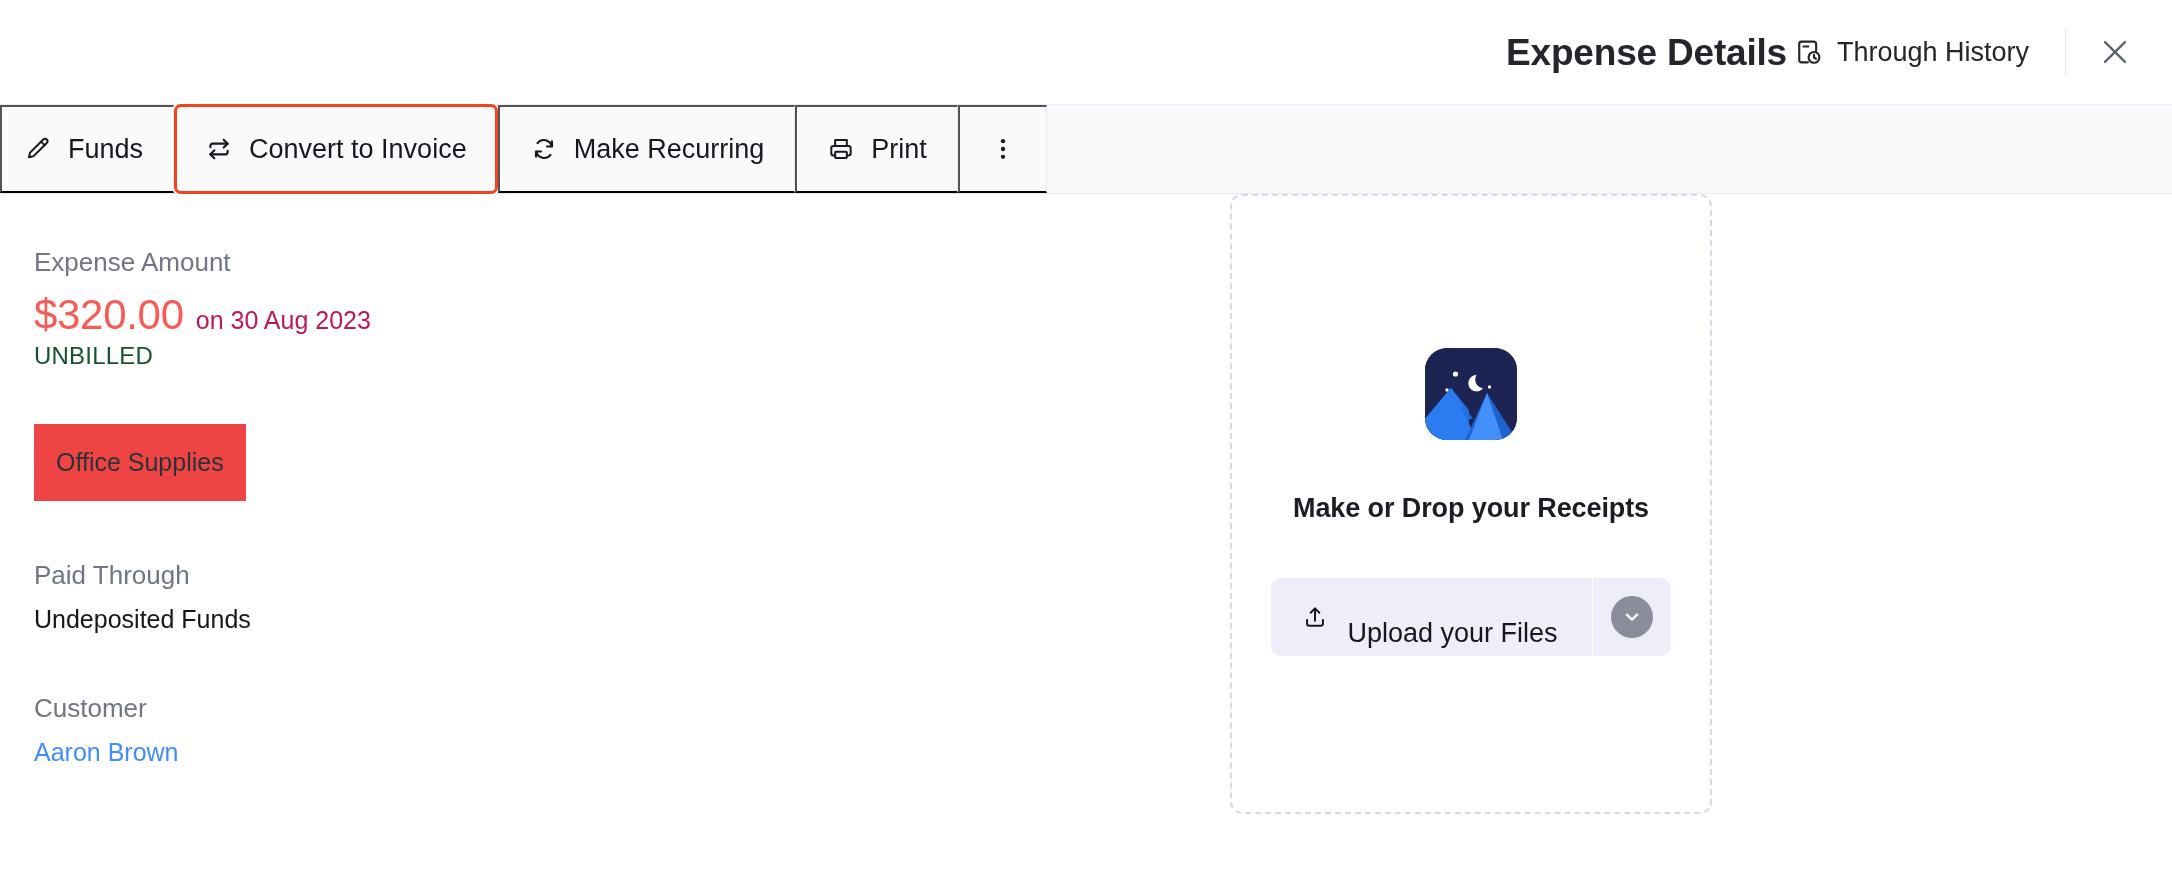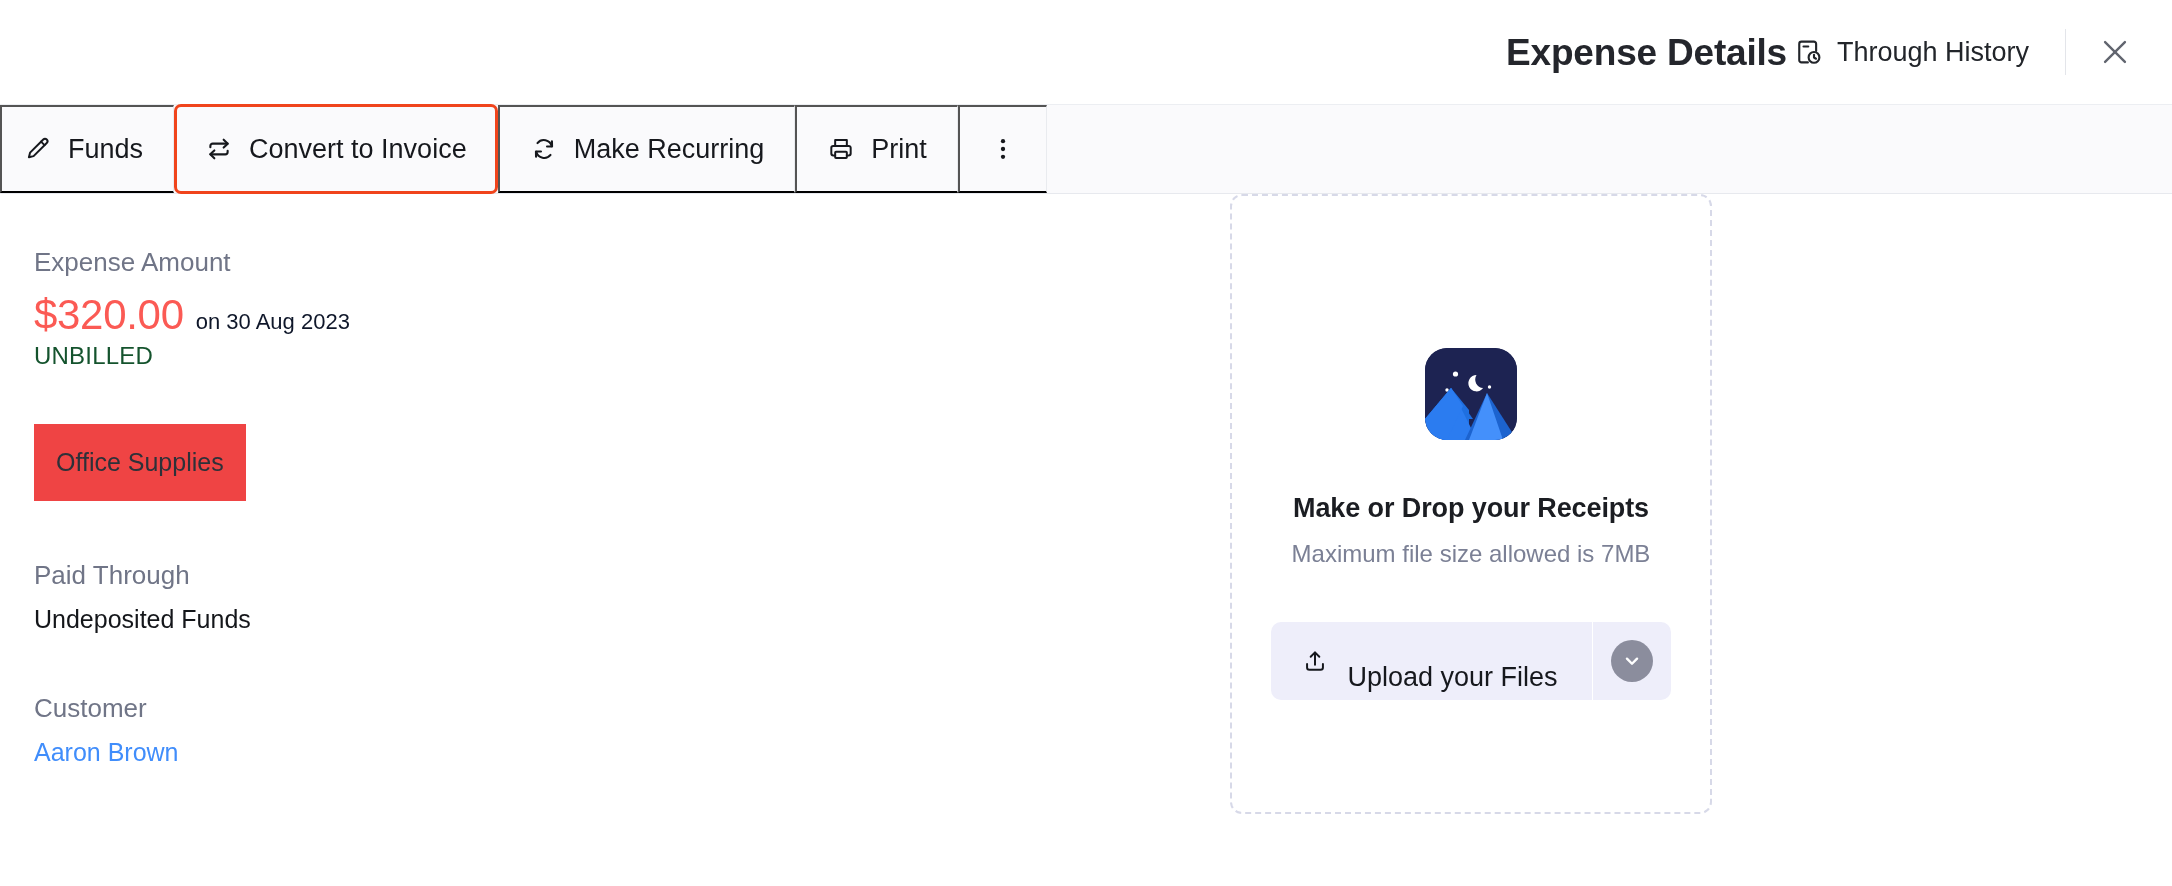--- a/index.html
+++ b/index.html
@@ -164,22 +164,22 @@
   }
 
   .amount-value {
     font-size: 42px;
     color: #fb5a54;
     line-height: 1.1;
     letter-spacing: -0.3px;
   }
 
   .amount-date {
-    font-size: 22px;
-    color: #0f172a;
+    font-size: 25px;
+    color: #be185d;
   }
 
   .billed-status {
     margin-top: 4px;
     font-size: 24px;
     color: #14532d;
     letter-spacing: 0.2px;
   }
 
   .tag {
@@ -447,21 +447,20 @@
             <path d="M26 40 L44 62 L44 92 L8 92 L0 71 Z" fill="#1f6fe0"></path>
             <path d="M26 40 L52 92 L14 92 Z" fill="#2b7cf0"></path>
             <path d="M62 45 L92 92 L40 92 Z" fill="#1c63cf"></path>
             <path d="M62 45 L78 92 L44 92 Z" fill="#4490fb"></path>
             <path d="M0 71 L26 40 L38 58 L22 92 L0 92 Z" fill="#2b7cf0"></path>
             <rect x="0" y="0" width="92" height="92" rx="22" fill="none" stroke="none"></rect>
           </svg>
         </div>
 
         <div class="dz-title">Make or Drop your Receipts</div>
-        <div class="dz-sub">Maximum file size allowed is 7MB</div>
 
         <div class="upload-group">
           <button class="upload-btn">
             <span>
               <svg width="28" height="28" viewBox="0 0 24 24" fill="none" stroke="#16181d" stroke-width="1.7" stroke-linecap="round" stroke-linejoin="round">
                 <path d="M5.2 14.6v2.9a2 2 0 0 0 2 2h9.6a2 2 0 0 0 2-2v-2.9"></path>
                 <polyline points="8.3,8.3 12,4.6 15.7,8.3"></polyline>
                 <line x1="12" y1="4.9" x2="12" y2="15.2"></line>
               </svg>
             </span>

